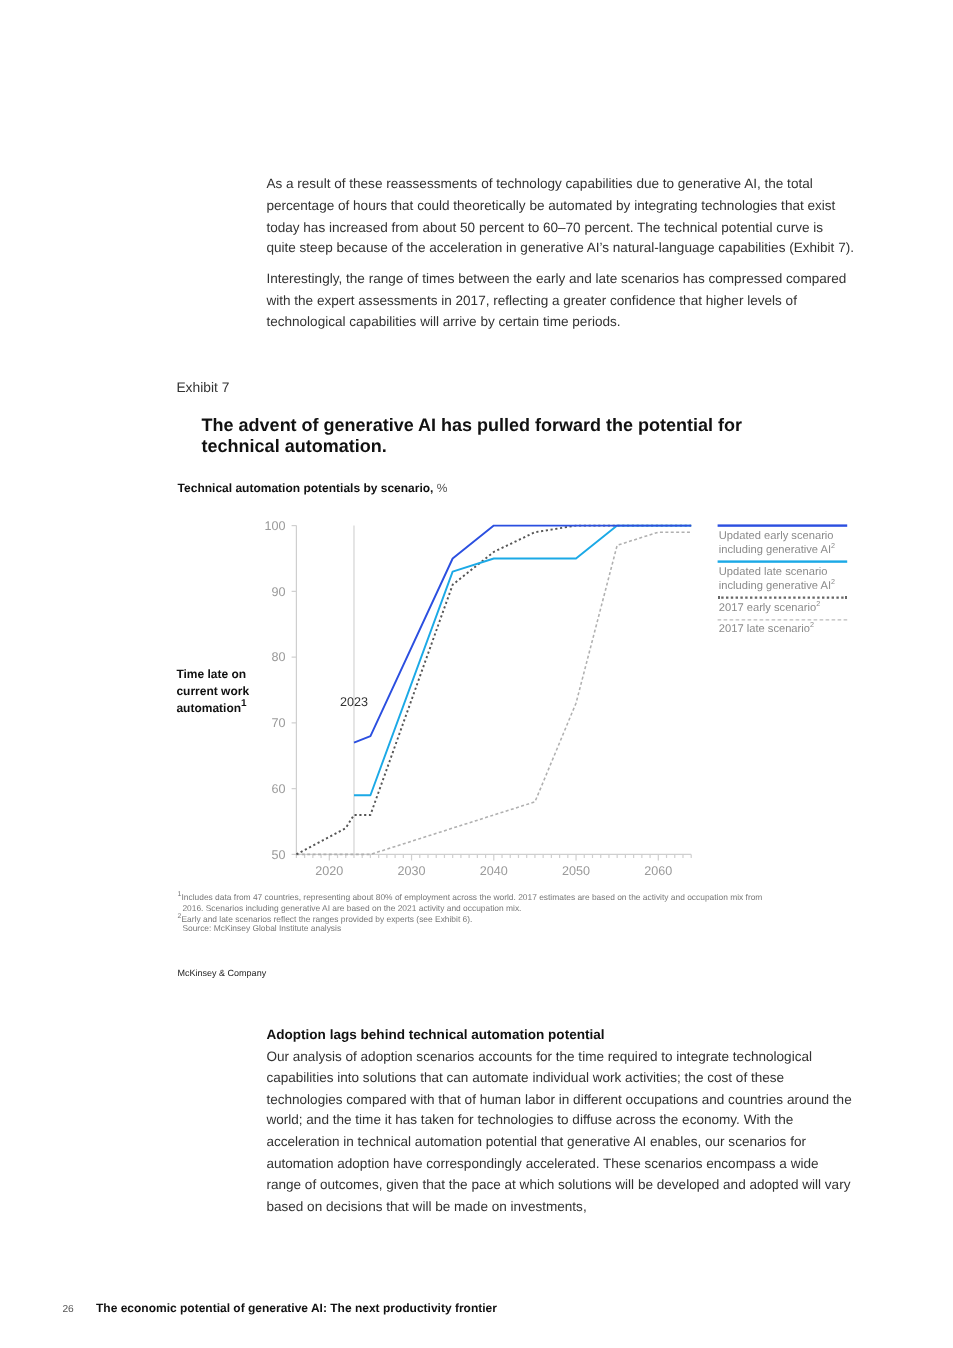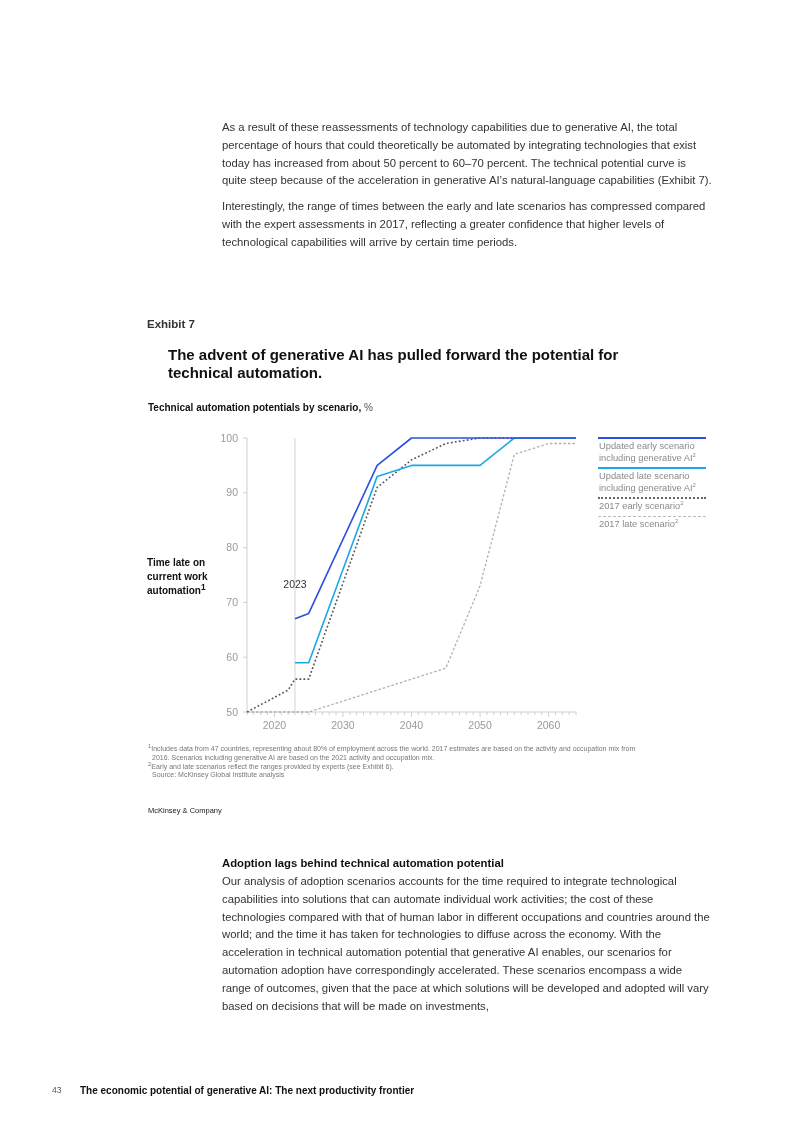--- a/index.html
+++ b/index.html
@@ -1,19 +1,19 @@
 <!DOCTYPE html>
 <html><head>
 <meta charset="utf-8">
 <style>
   html, body { margin:0; padding:0; background:#ffffff; }
   body { width:794px; height:1123px; position:relative; font-family:"Liberation Sans", sans-serif; color:#222; overflow:hidden; }
   .body-text { position:absolute; left:222px; width:490px; font-size:11.3px; line-height:17.8px; color:#333; }
   .body-text p { margin:0 0 8px 0; }
-  .exhibit-label { position:absolute; left:147px; top:318px; font-size:11.5px; color:#333;font-weight:bold; }
+  .exhibit-label { position:absolute; left:147px; top:318px; font-size:11.5px; color:#333; }
   .exhibit-title { position:absolute; left:148px; top:346px; width:470px; font-size:15px; line-height:18px; font-weight:bold; color:#111;margin-left:20px; }
   .chart-subtitle { position:absolute; left:148px; top:402px; font-size:10px; font-weight:bold; color:#111; }
   .chart-subtitle .unit { font-weight:normal; color:#555; }
   .ylabel { position:absolute; left:147px; top:556px; width:80px; font-size:10px; line-height:14px; font-weight:bold; color:#111; }
   #chart { position:absolute; left:0; top:0; }
   .legend { position:absolute; left:598px; top:437px; width:108px; }
   .legend-item { font-size:9.3px; line-height:11.5px; color:#8a8a8a; padding:2px 0 3px 1px; }
   .legend-item sup { font-size:6px; }
   .li-early { border-top:2px solid #2b4fe0; }
   .li-late { border-top:2px solid #1ba9e6; }
@@ -24,21 +24,21 @@
   .notes .indent { padding-left:4px; }
   .brand { position:absolute; left:148px; top:806px; font-size:7.5px; color:#222; }
   .section-head { position:absolute; left:222px; top:857px; font-size:11.3px; font-weight:bold; color:#111; }
   .footer-num { position:absolute; left:52px; top:1085px; font-size:8.5px; color:#555; }
   .footer-title { position:absolute; left:80px; top:1085px; font-size:10px; font-weight:bold; color:#111; }
   sup { line-height:0; }
 </style>
 </head>
 <body>
 
-<div class="body-text" style="top:119px;">
+<div class="body-text" style="top:146px;">
   <p>As a result of these reassessments of technology capabilities due to generative AI, the total percentage of hours that could theoretically be automated by integrating technologies that exist today has increased from about 50 percent to 60–70 percent. The technical potential curve is quite steep because of the acceleration in generative AI’s natural-language capabilities (Exhibit 7).</p>
   <p>Interestingly, the range of times between the early and late scenarios has compressed compared with the expert assessments in 2017, reflecting a greater confidence that higher levels of technological capabilities will arrive by certain time periods.</p>
 </div>
 
 <div class="exhibit-label">Exhibit 7</div>
 <div class="exhibit-title">The advent of generative AI has pulled forward the potential for technical automation.</div>
 <div class="chart-subtitle">
   <span>Technical automation potentials by scenario,</span>
   <span class="unit">%</span>
 </div>
@@ -143,14 +143,14 @@
   <div class="indent">Source: McKinsey Global Institute analysis</div>
 </div>
 
 <div class="brand">McKinsey &amp; Company</div>
 
 <div class="section-head">Adoption lags behind technical automation potential</div>
 <div class="body-text" style="top:873px;">
   <p>Our analysis of adoption scenarios accounts for the time required to integrate technological capabilities into solutions that can automate individual work activities; the cost of these technologies compared with that of human labor in different occupations and countries around the world; and the time it has taken for technologies to diffuse across the economy. With the acceleration in technical automation potential that generative AI enables, our scenarios for automation adoption have correspondingly accelerated. These scenarios encompass a wide range of outcomes, given that the pace at which solutions will be developed and adopted will vary based on decisions that will be made on investments,</p>
 </div>
 
-<div class="footer-num">43</div>
+<div class="footer-num">26</div>
 <div class="footer-title">The economic potential of generative AI: The next productivity frontier</div>
 
 </body></html>

